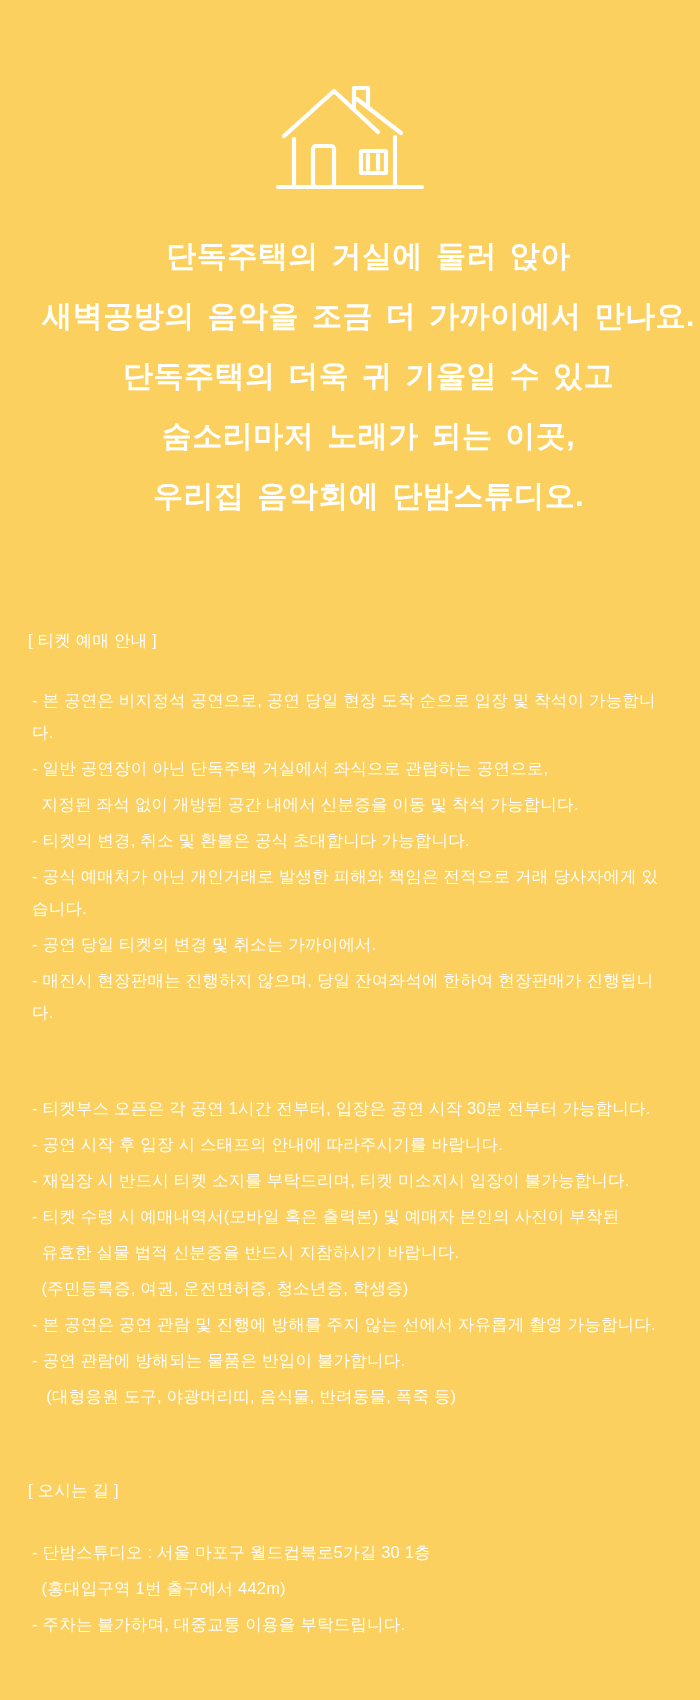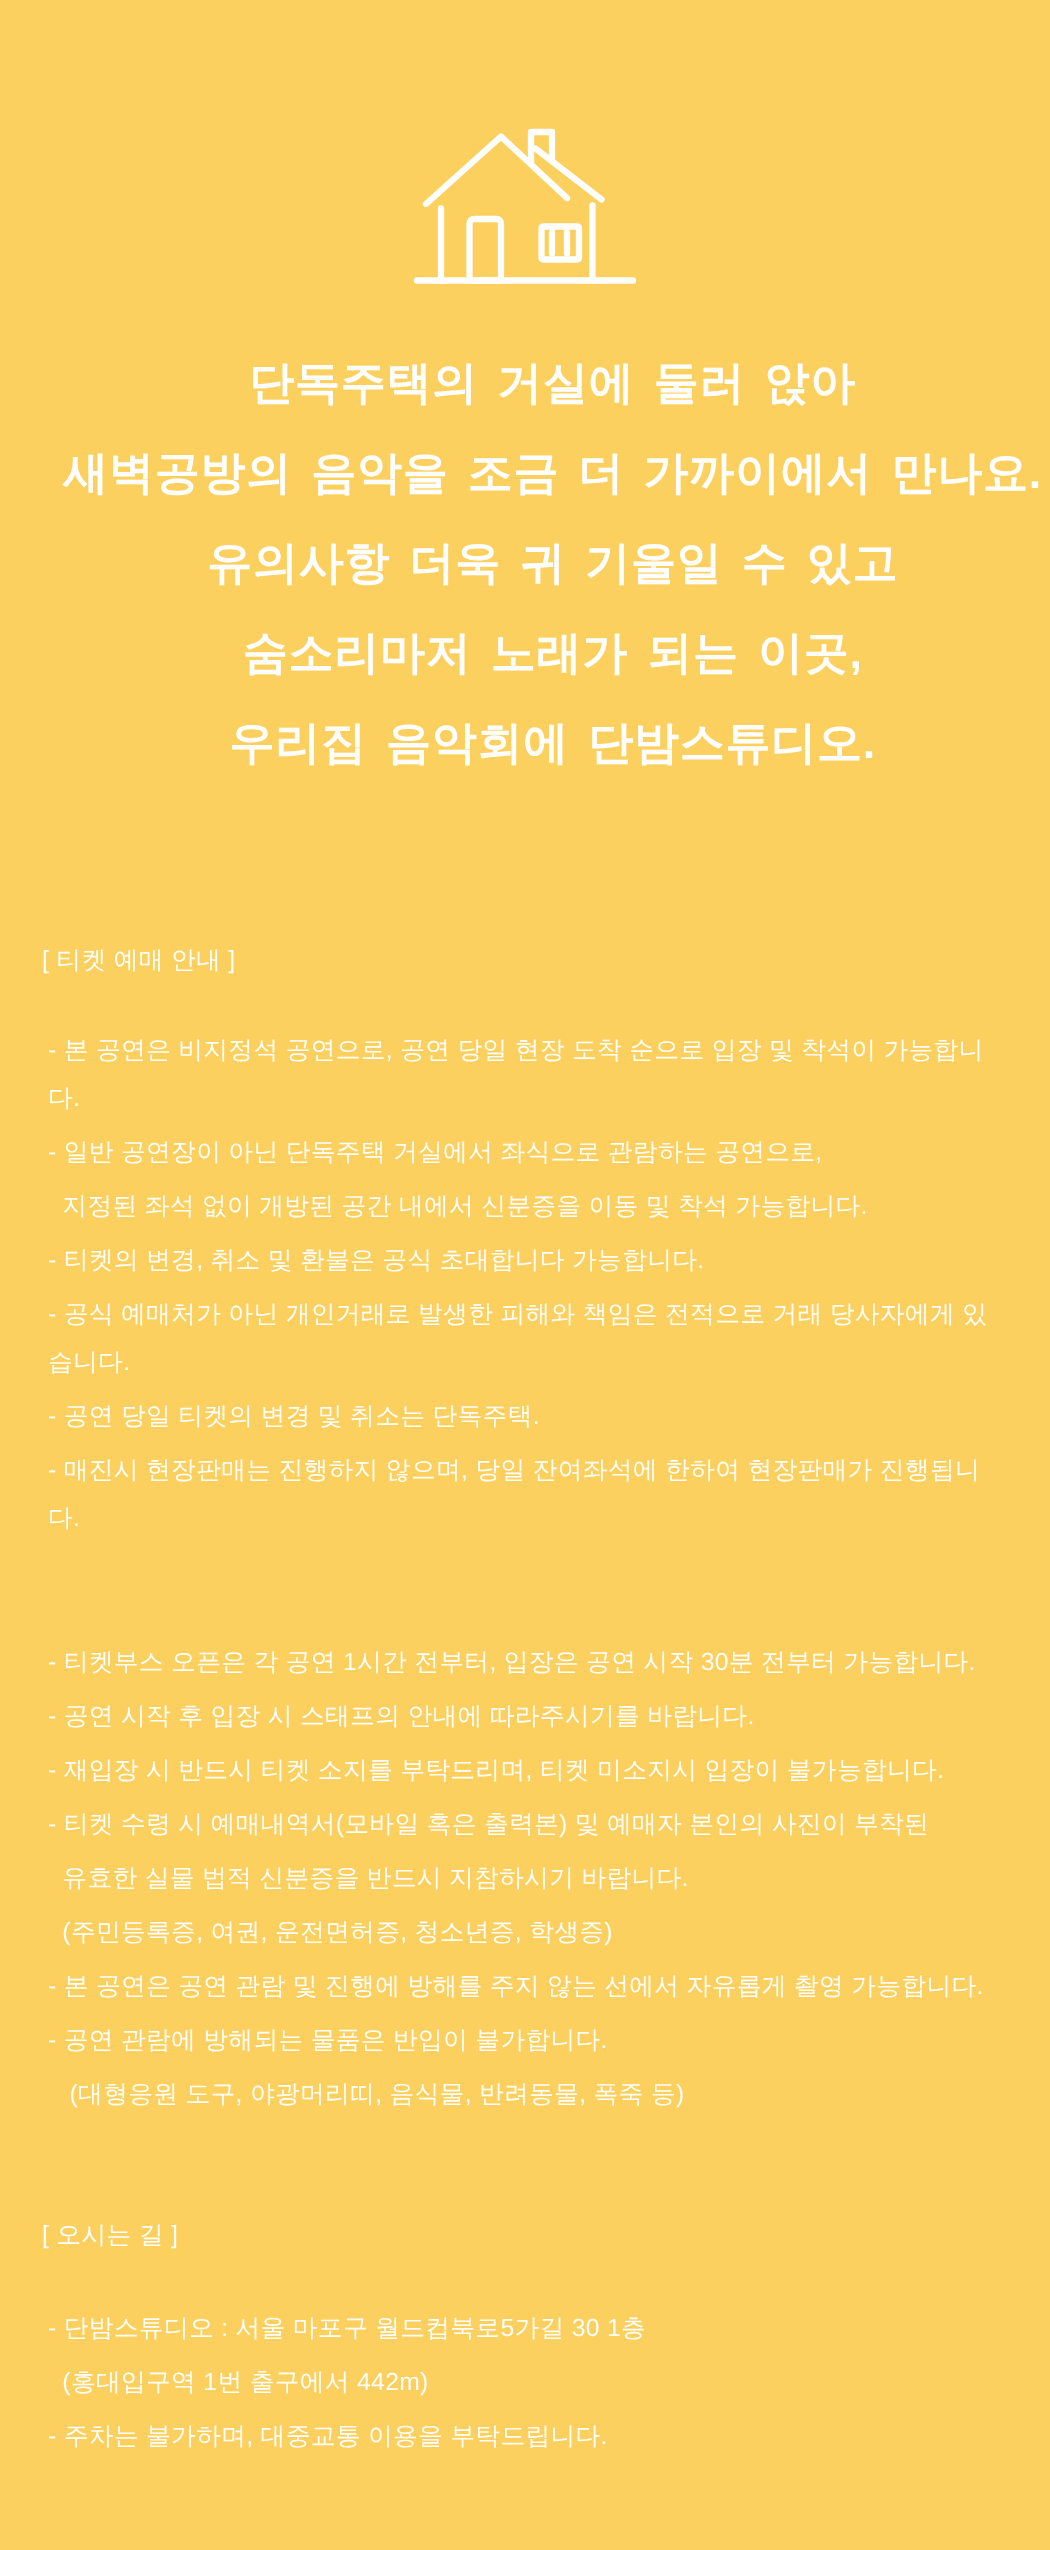--- a/index.html
+++ b/index.html
@@ -79,35 +79,35 @@
           <rect x="38" y="62" width="21" height="41" rx="3"></rect>
 
           <rect x="86" y="67" width="25" height="22" rx="1"></rect>
           <path d="M93 71 V85 M103 71 V85"></path>
         </g>
       </svg>
     </div>
     <div class="hero-title">
       <p>단독주택의 거실에 둘러 앉아</p>
       <p>새벽공방의 음악을 조금 더 가까이에서 만나요.</p>
-      <p>유의사항 더욱 귀 기울일 수 있고</p>
+      <p>단독주택의 더욱 귀 기울일 수 있고</p>
       <p>숨소리마저 노래가 되는 이곳,</p>
       <p>우리집 음악회에 단밤스튜디오.</p>
     </div>
   </div>
 
   <section class="info sec-1">
     <h2>[ 티켓 예매 안내 ]</h2>
     <div class="lines">
       <p>- 본 공연은 비지정석 공연으로, 공연 당일 현장 도착 순으로 입장 및 착석이 가능합니다.</p>
       <p>- 일반 공연장이 아닌 단독주택 거실에서 좌식으로 관람하는 공연으로,</p>
       <p>  지정된 좌석 없이 개방된 공간 내에서 신분증을 이동 및 착석 가능합니다.</p>
       <p>- 티켓의 변경, 취소 및 환불은 공식 초대합니다 가능합니다.</p>
       <p>- 공식 예매처가 아닌 개인거래로 발생한 피해와 책임은 전적으로 거래 당사자에게 있습니다.</p>
-      <p>- 공연 당일 티켓의 변경 및 취소는 단독주택.</p>
+      <p>- 공연 당일 티켓의 변경 및 취소는 가까이에서.</p>
       <p>- 매진시 현장판매는 진행하지 않으며, 당일 잔여좌석에 한하여 현장판매가 진행됩니다.</p>
     </div>
   </section>
 
   <section class="info sec-2">
     <div class="lines">
       <p>- 티켓부스 오픈은 각 공연 1시간 전부터, 입장은 공연 시작 30분 전부터 가능합니다.</p>
       <p>- 공연 시작 후 입장 시 스태프의 안내에 따라주시기를 바랍니다.</p>
       <p>- 재입장 시 반드시 티켓 소지를 부탁드리며, 티켓 미소지시 입장이 불가능합니다.</p>
       <p>- 티켓 수령 시 예매내역서(모바일 혹은 출력본) 및 예매자 본인의 사진이 부착된</p>

